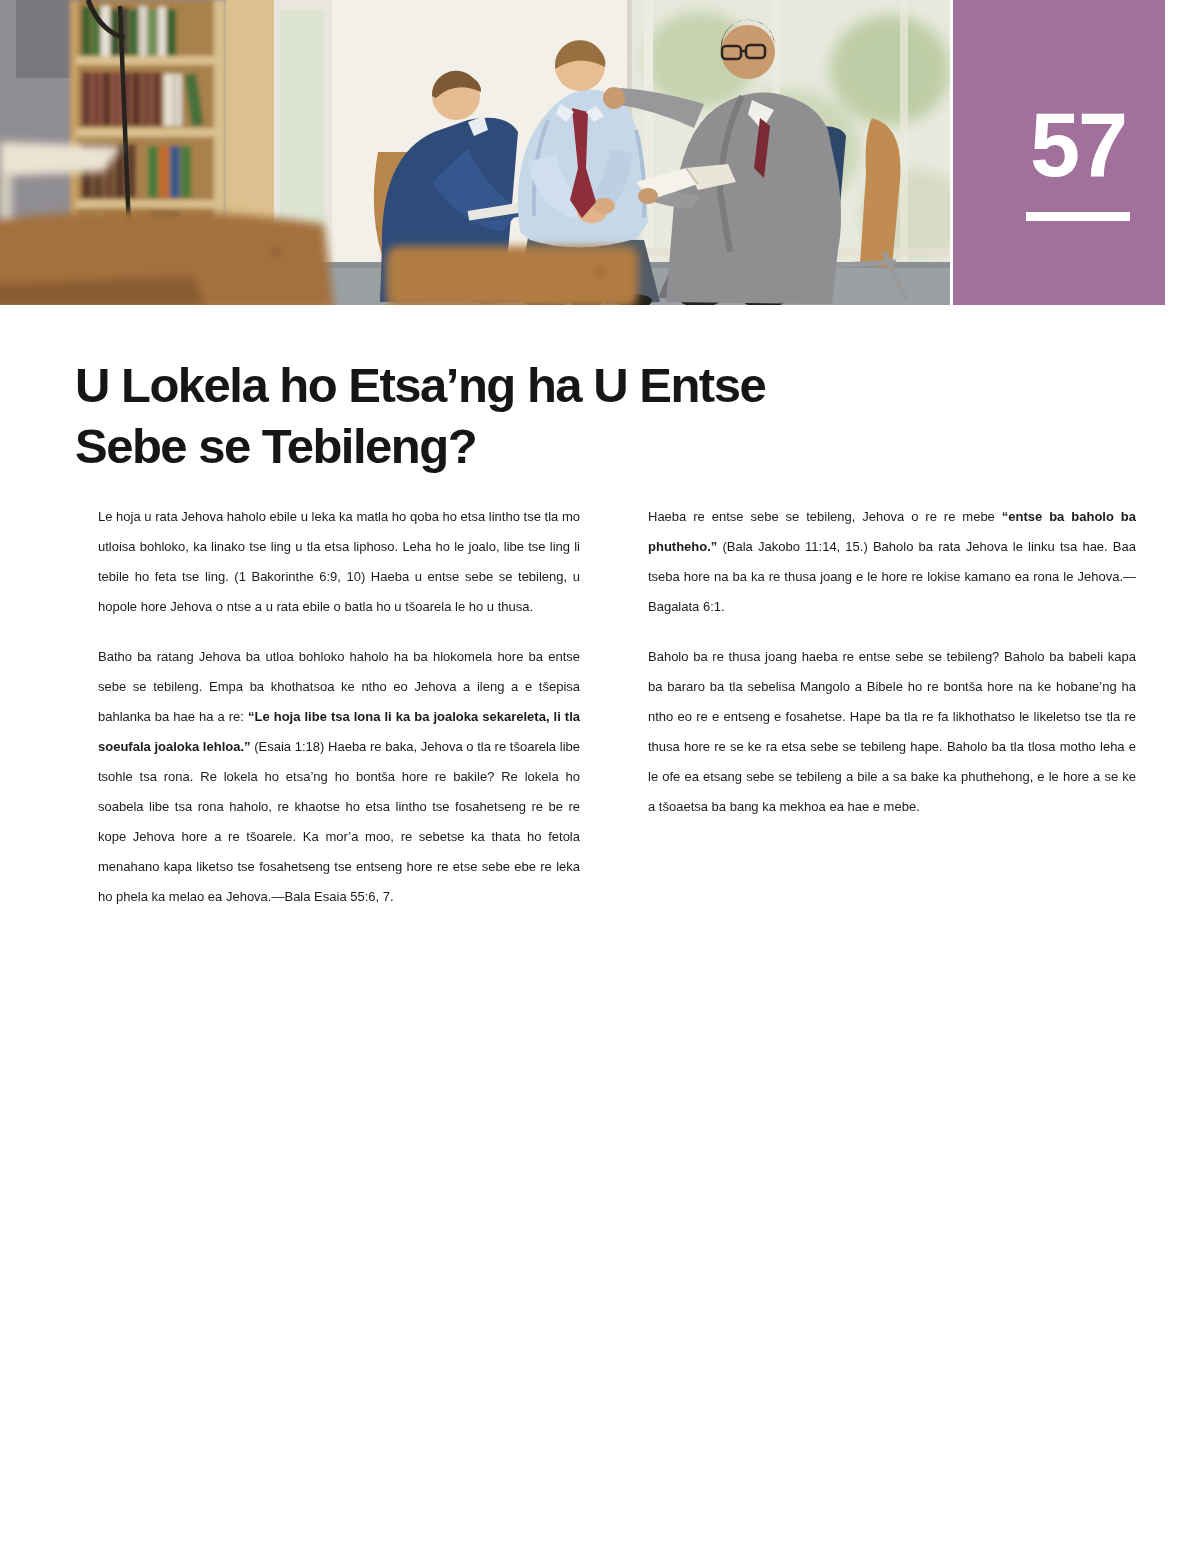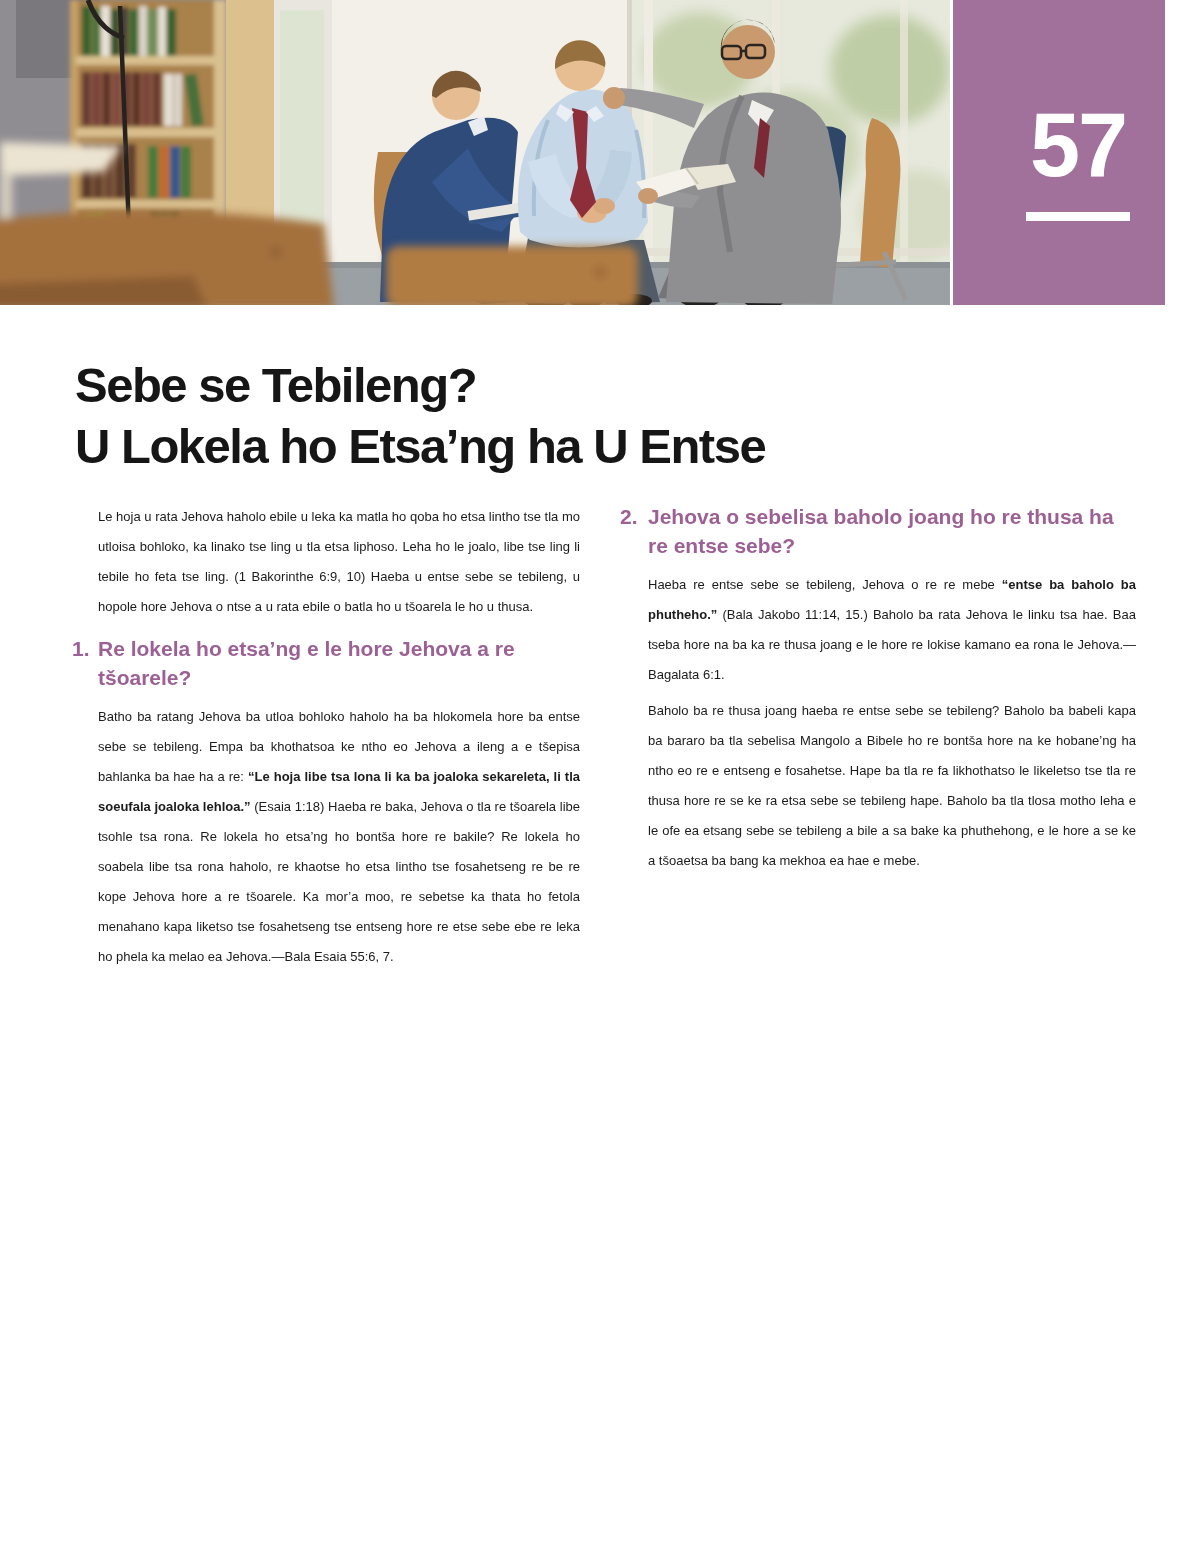--- a/index.html
+++ b/index.html
@@ -35,21 +35,21 @@
   
   .columns{display:flex;align-items:flex-start;margin-top:25px;}
   .col-left{margin-left:72px;width:508px;}
   .col-right{margin-left:40px;width:516px;}
 
   .para{
     font-size:13px;line-height:30px;text-align:justify;
     color:#1b1b1b;margin:0 0 0 26px;
   }
   .col-right .para{margin-left:28px;}
-  .para + .para{margin-top:6px;}
+  .para + .para{margin-top:20px;}
   .para b{font-weight:700;}
 
   .qheading{
     font-size:21px;line-height:29px;font-weight:700;color:#9c6095;
     margin:12px 0 10px 0;padding-left:26px;
   }
   .col-right .qheading{margin-top:0;padding-left:28px;}
   .qnum{display:inline-block;width:26px;margin-left:-26px;}
   .col-right .qnum{width:28px;margin-left:-28px;}
 </style>
@@ -241,36 +241,34 @@
 
     <div class="lesson-badge">
       <div class="badge-inner">
         <div class="lesson-number">57</div>
         <div class="lesson-rule"></div>
       </div>
     </div>
   </header>
 
   <h1 class="page-title">
+    <span>U Lokela ho Etsa’ng ha U Entse</span>
     <span>Sebe se Tebileng?</span>
-    <span>U Lokela ho Etsa’ng ha U Entse</span>
   </h1>
 
   <main class="columns">
 
     <section class="col-left">
       <p class="para">Le hoja u rata Jehova haholo ebile u leka ka matla ho qoba ho etsa lintho tse tla mo utloisa bohloko, ka linako tse ling u tla etsa liphoso. Leha ho le joalo, libe tse ling li tebile ho feta tse ling. (1 Bakorinthe 6:9, 10) Haeba u entse sebe se tebileng, u hopole hore Jehova o ntse a u rata ebile o batla ho u tšoarela le ho u thusa.</p>
 
-      <h3 class="qheading"><span class="qnum">1.</span><span>Re lokela ho etsa’ng e le hore Jehova a re tšoarele?</span></h3>
 
       <p class="para"><span>Batho ba ratang Jehova ba utloa bohloko haholo ha ba hlokomela hore ba entse sebe se tebileng. Empa ba khothatsoa ke ntho eo Jehova a ileng a e tšepisa bahlanka ba hae ha a re: </span><b>“Le hoja libe tsa lona li ka ba joaloka sekareleta, li tla soeufala joaloka lehloa.”</b><span> (Esaia 1:18) Haeba re baka, Jehova o tla re tšoarela libe tsohle tsa rona. Re lokela ho etsa’ng ho bontša hore re bakile? Re lokela ho soabela libe tsa rona haholo, re khaotse ho etsa lintho tse fosahetseng re be re kope Jehova hore a re tšoarele. Ka mor’a moo, re sebetse ka thata ho fetola menahano kapa liketso tse fosahetseng tse entseng hore re etse sebe ebe re leka ho phela ka melao ea Jehova.—Bala Esaia 55:6, 7.</span></p>
     </section>
 
     <section class="col-right">
-      <h3 class="qheading"><span class="qnum">2.</span><span>Jehova o sebelisa baholo joang ho re thusa ha re entse sebe?</span></h3>
 
       <p class="para"><span>Haeba re entse sebe se tebileng, Jehova o re re mebe </span><b>“entse ba baholo ba phutheho.”</b><span> (Bala Jakobo 11:14, 15.) Baholo ba rata Jehova le linku tsa hae. Baa tseba hore na ba ka re thusa joang e le hore re lokise kamano ea rona le Jehova.—Bagalata 6:1.</span></p>
 
       <p class="para">Baholo ba re thusa joang haeba re entse sebe se tebileng? Baholo ba babeli kapa ba bararo ba tla sebelisa Mangolo a Bibele ho re bontša hore na ke hobane’ng ha ntho eo re e entseng e fosahetse. Hape ba tla re fa likhothatso le likeletso tse tla re thusa hore re se ke ra etsa sebe se tebileng hape. Baholo ba tla tlosa motho leha e le ofe ea etsang sebe se tebileng a bile a sa bake ka phuthehong, e le hore a se ke a tšoaetsa ba bang ka mekhoa ea hae e mebe.</p>
     </section>
 
   </main>
 </div>
 
 </body></html>

